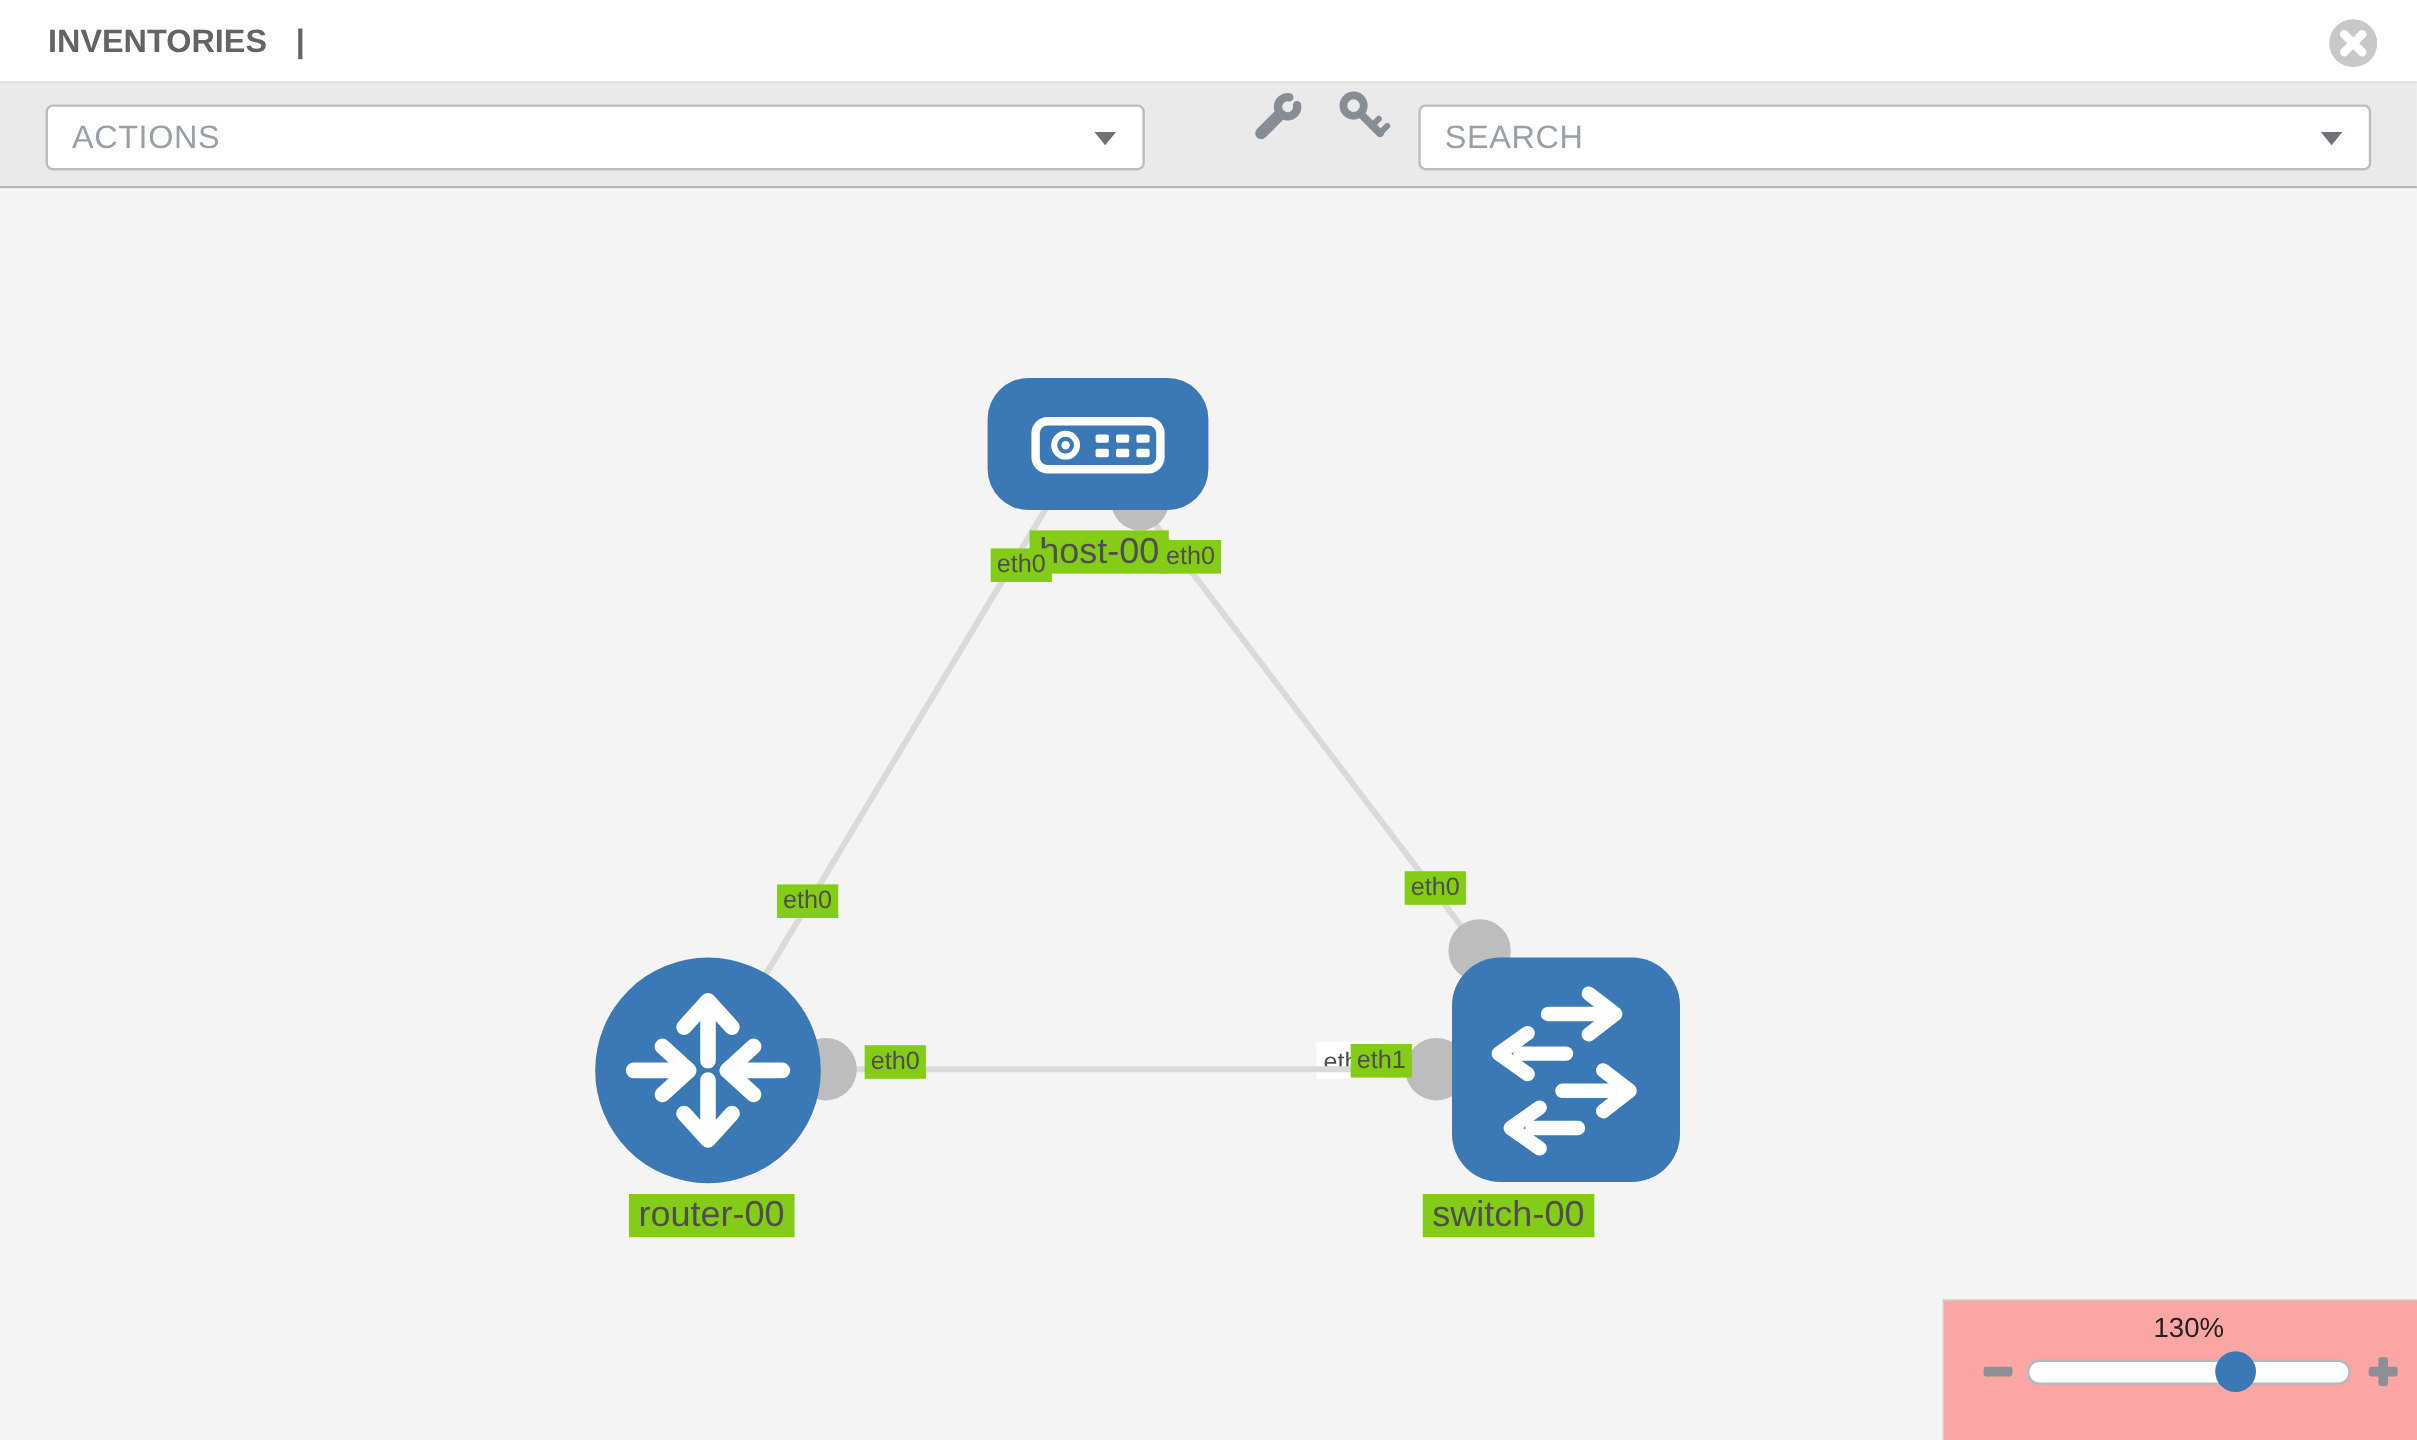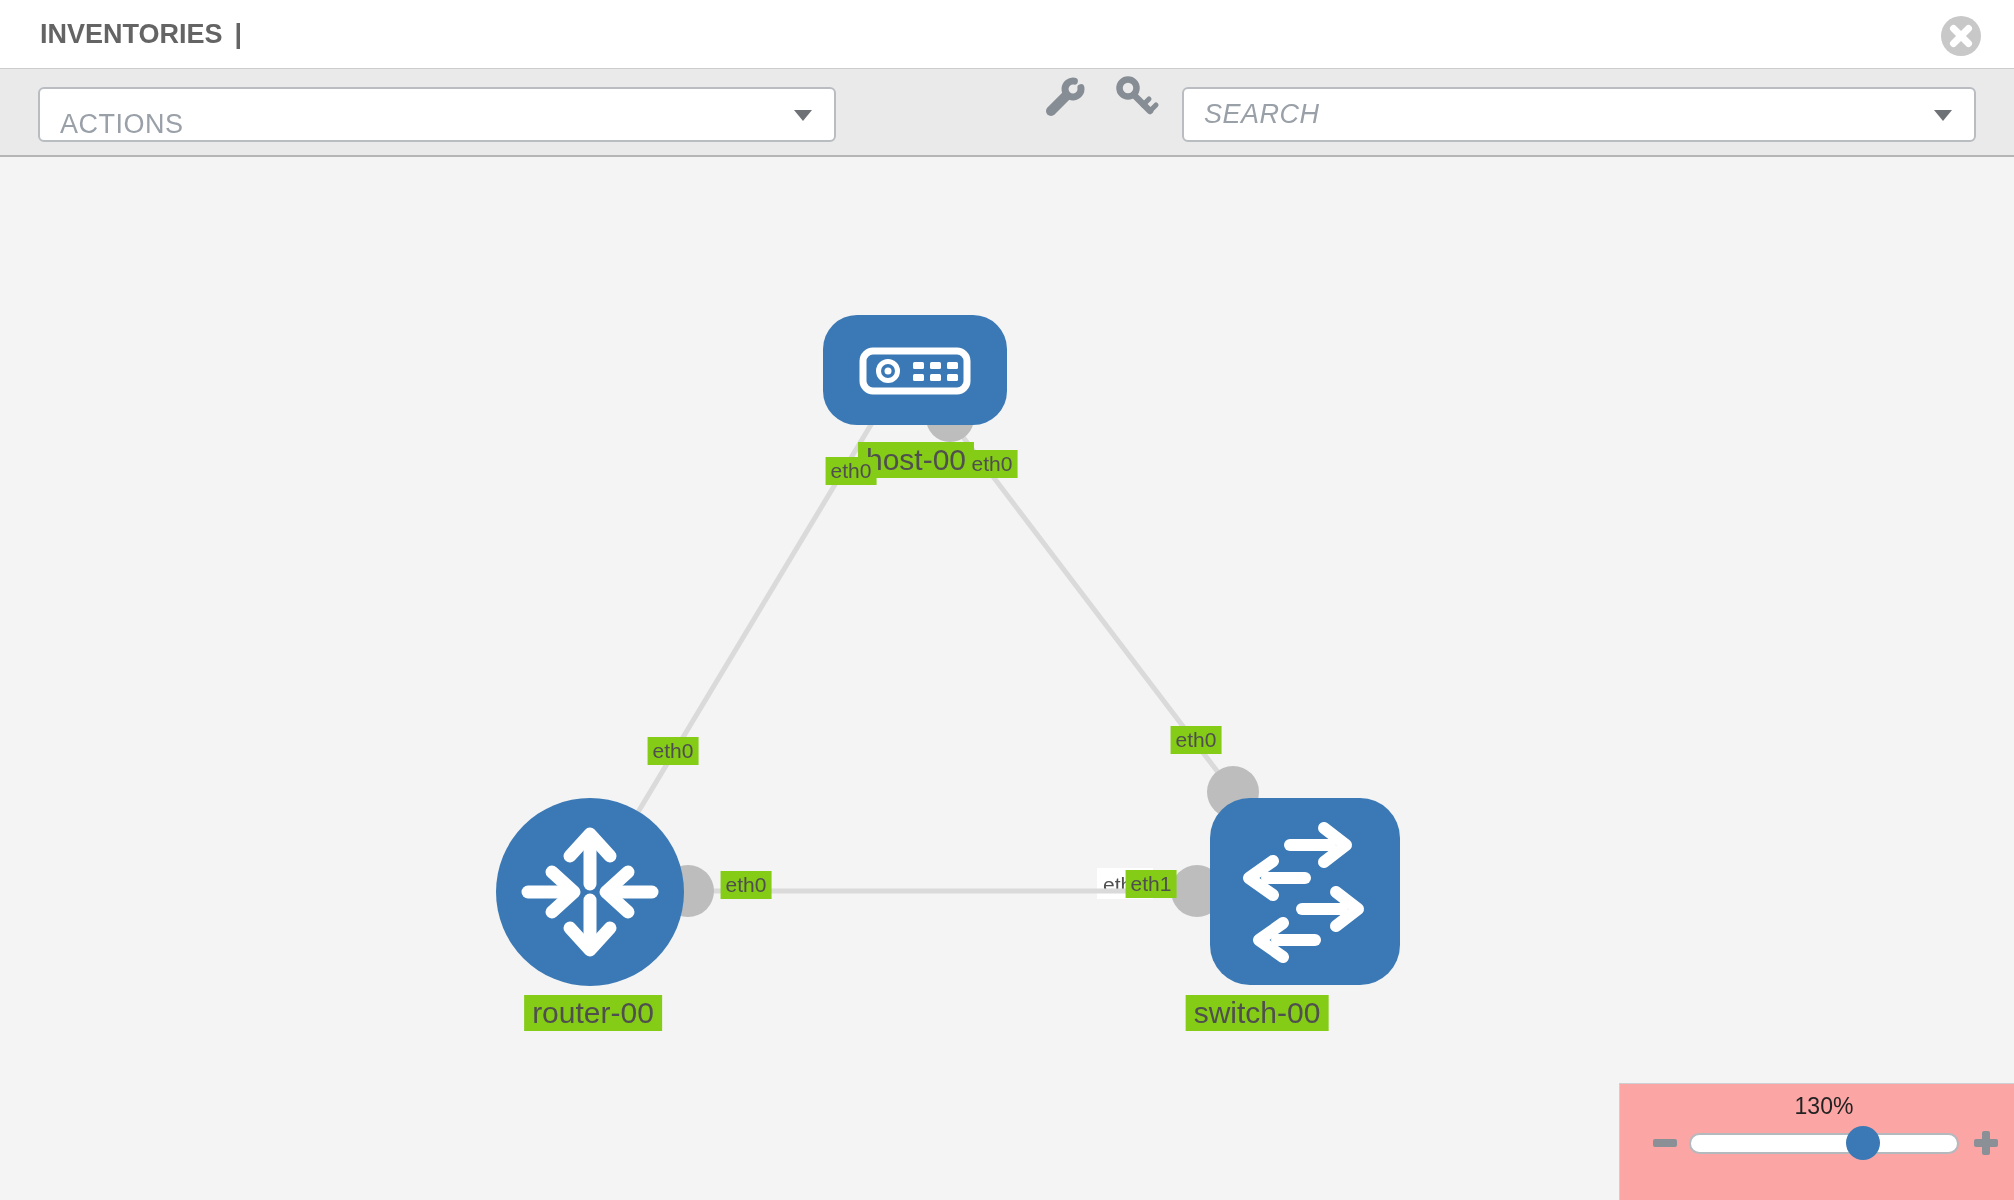--- a/index.html
+++ b/index.html
@@ -3,35 +3,35 @@
 <meta charset="utf-8">
 <style>
   * { box-sizing: border-box; margin: 0; padding: 0; }
   html, body { width: 2014px; height: 1200px; overflow: hidden; background: #ffffff;
     font-family: "Liberation Sans", "DejaVu Sans", sans-serif; }
 
   
   .header { position: absolute; left: 0; top: 0; width: 2014px; height: 69px;
     background: #ffffff; border-bottom: 1px solid #cccccc; display: flex; align-items: center; }
   .title { position: absolute; left: 40px; top: 0; height: 69px; display: flex;
-    align-items: center; gap: 12px; font-size: 27px; font-weight: 700; color: #646464; }
+    align-items: center; gap: 24px; font-size: 27px; font-weight: 700; color: #646464; }
   .close-btn { position: absolute; left: 1939px; top: 14px; width: 44px; height: 44px;
     cursor: pointer; }
 
   
   .toolbar { position: absolute; left: 0; top: 69px; width: 2014px; height: 88px;
     background: #eaeaea; border-bottom: 2px solid #b5b5b5; }
   .select-box { position: absolute; top: 18px; height: 55px; background: #ffffff;
     border: 2px solid #b9bdc2; border-radius: 6px; display: flex; align-items: center; }
-  .actions-box { left: 38px; width: 798px; align-items: flex-end; }
+  .actions-box { left: 38px; width: 916px; }
   .search-box { left: 1182px; width: 794px; }
   .select-text { margin-left: 20px; font-size: 27px; letter-spacing: 0.5px; color: #9aa0a8; }
   .search-input { margin-left: 20px; width: 700px; border: none; outline: none;
     font-size: 27px; letter-spacing: 0.5px; color: #555; background: transparent;
-    font-family: inherit; font-style: italic; }
+    font-family: inherit; }
   .search-input::placeholder { color: #9aa0a8; opacity: 1; }
   .caret { position: absolute; right: 22px; top: 21px; width: 0; height: 0;
     border-left: 9px solid transparent; border-right: 9px solid transparent;
     border-top: 11px solid #6e7277; }
   .tool-icons { position: absolute; left: 1030px; top: 0; }
 
   
   .canvas { position: absolute; left: 0; top: 157px; width: 2014px; height: 1043px;
     background: #f4f4f4; }
   .topo { position: absolute; left: 0; top: 0; width: 2014px; height: 1043px; z-index: 0; }

